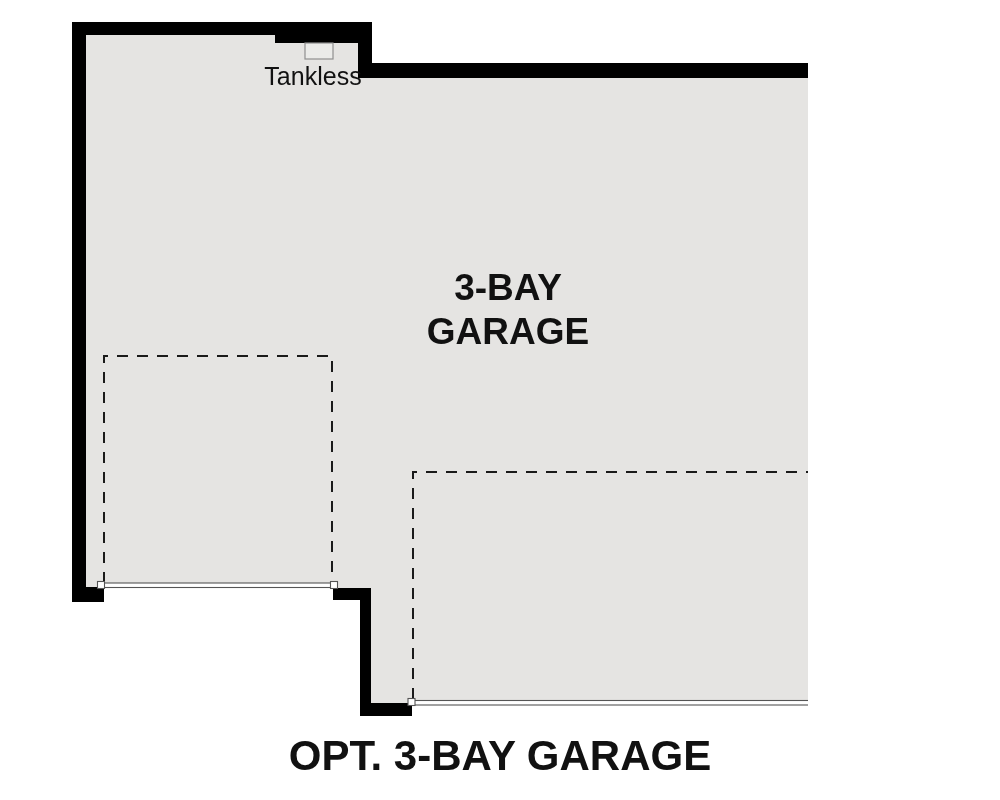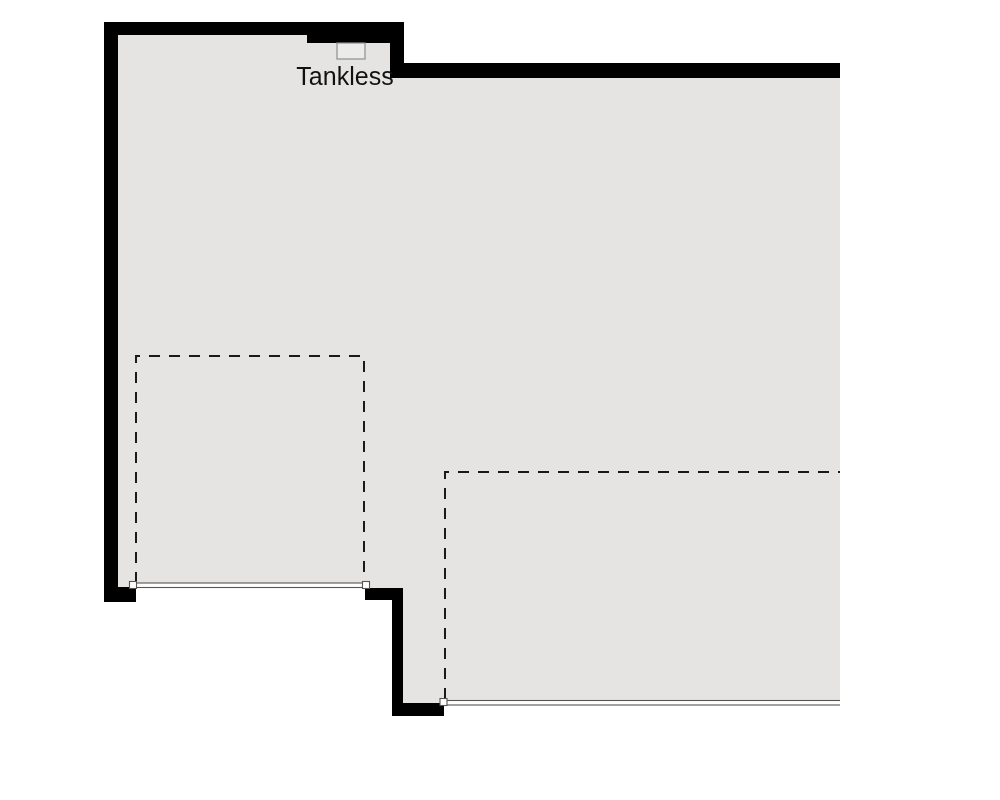--- a/index.html
+++ b/index.html
@@ -7,21 +7,20 @@
     padding: 0;
     background: #ffffff;
     font-family: "Liberation Sans", sans-serif;
   }
   .canvas {
     position: relative;
     width: 808px;
     height: 800px;
     background: var(--background, #ffffff);
     overflow: hidden;
-    margin-left: 32px;
   }
   .plan-svg {
     position: absolute;
     left: 0;
     top: 0;
   }
   .wall { fill: var(--wall, #000); stroke: none; }
   .floor { fill: var(--floor, #e5e4e2); stroke: none; }
   .wh-unit {
     fill: var(--water_heater_fill, #ebebe9);
@@ -121,15 +120,20 @@
       <path class="door-arc" d="M883,13 A80,80 0 0 1 906,69"></path>
       <line class="leaf-outer" x1="831" y1="74" x2="884" y2="13"></line>
       <line class="leaf-inner" x1="831" y1="73" x2="884" y2="12"></line>
     </g>
   </svg>
 
   <div class="label wh-label">
     <span>Tankless</span>
   </div>
 
+  <div class="label room-label">
+    <span>3-BAY</span>
+    <span>GARAGE</span>
+  </div>
 
+  <div class="label plan-caption">OPT. 3-BAY GARAGE</div>
 
 </div>
 
 </body></html>

